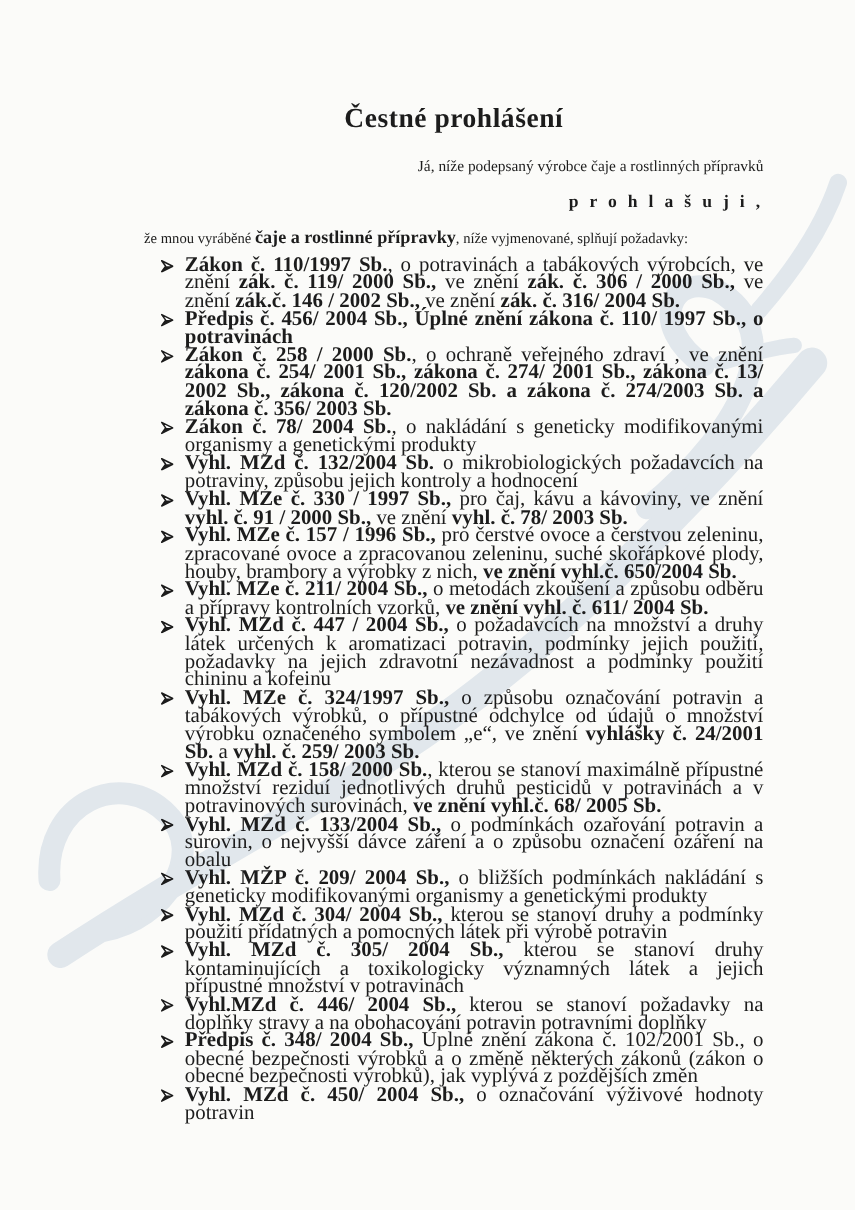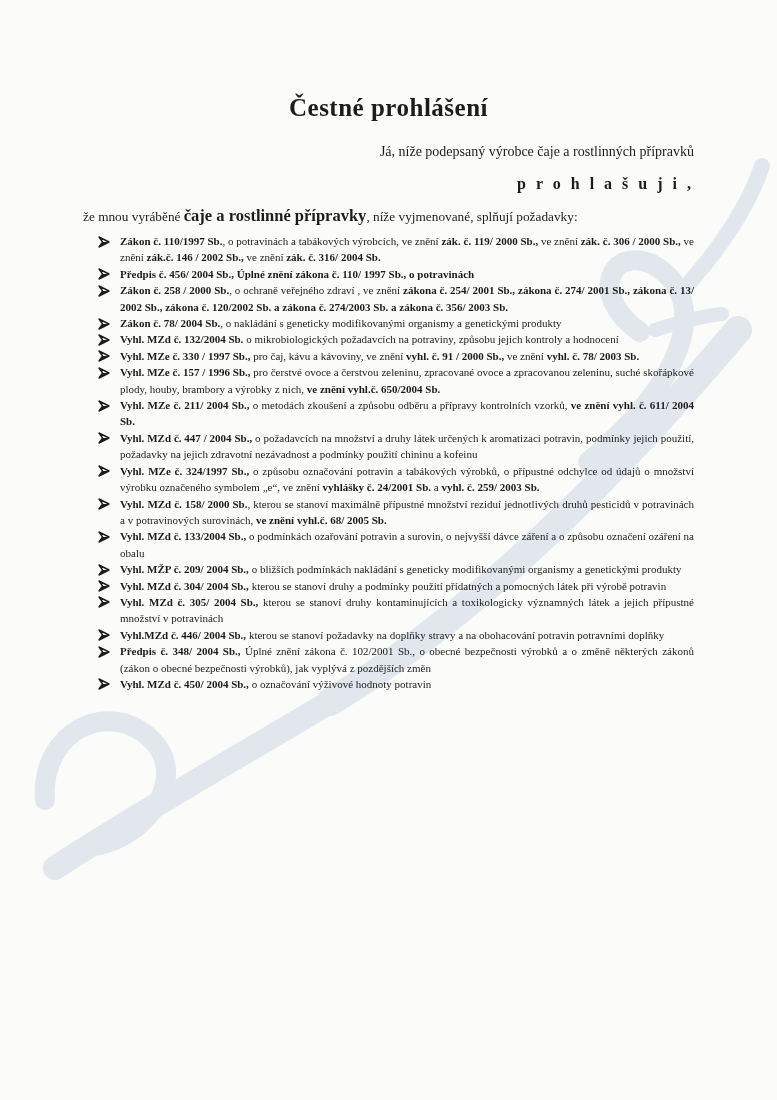--- a/index.html
+++ b/index.html
@@ -10,20 +10,21 @@
     color:#1c1c1c;
     position:relative;
     overflow:hidden;
     -webkit-font-smoothing:antialiased;
   }
   .page{
     position:absolute;inset:0;
     padding:94px 83px 0 83px;
     box-sizing:border-box;
     z-index:1;
+    margin-left:48px;
   }
   .watermark{
     position:absolute;inset:0;
     z-index:0;
     pointer-events:none;
   }
   .doc-title{
     text-align:center;
     font-size:25px;
     font-weight:bold;
@@ -53,21 +54,21 @@
     text-underline-offset:2px;
   }
   ul.law-list{
     margin:0;
     padding:0 0 0 15px;
     list-style:none;
   }
   li.law-item{
     display:flex;
     gap:9px;
-    font-size:11px;
+    font-size:19px;
     line-height:16.4px;
   }
   li.law-item .bullet{
     flex:none;
     width:13px;
     padding-top:2.5px;
   }
   li.law-item .bullet svg{display:block;}
   li.law-item .li-text{
     flex:1;

